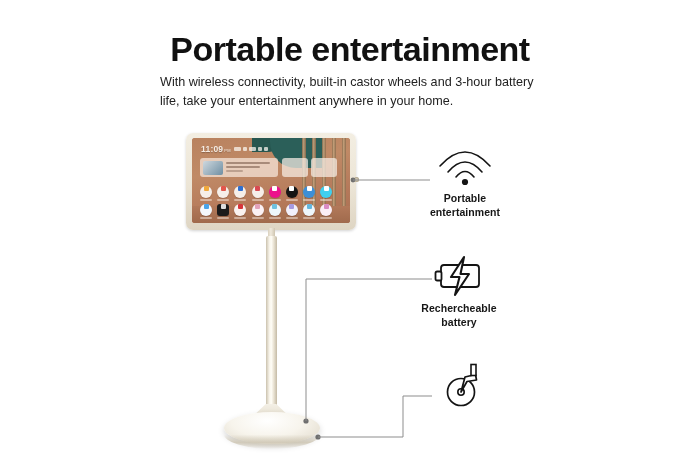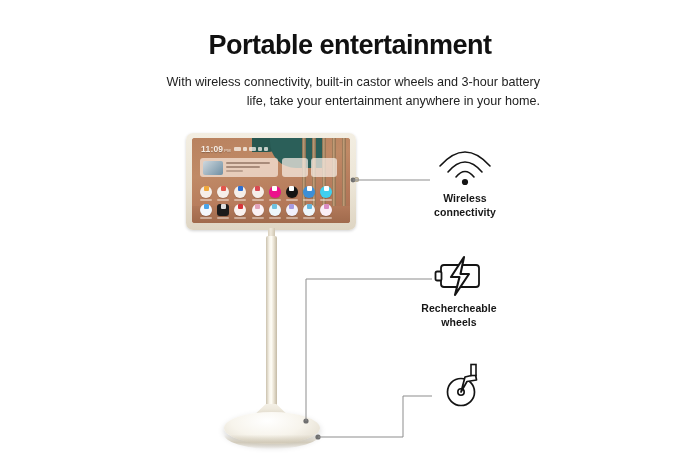--- a/index.html
+++ b/index.html
@@ -17,32 +17,32 @@
     -webkit-font-smoothing: antialiased;
   }
 
   
   .page-title {
     position: absolute;
     left: 0;
     top: 30px;
     width: 700px;
     text-align: center;
-    font-size: 27px;
+    font-size: 34px;
     font-weight: 700;
     letter-spacing: -0.5px;
     color: #111111;
     line-height: 1.15;
   }
   .page-subtitle {
     position: absolute;
     left: 0;
     top: 73px;
     width: 700px;
-    text-align: right;
+    text-align: left;
     font-size: 12.6px;
     font-weight: 400;
     line-height: 1.5;
     color: #222222;
     padding: 0 160px;
     box-sizing: border-box;
   }
 
   
   .product {
@@ -422,36 +422,36 @@
 <div class="callout c-wireless">
   <div class="icon-wrap">
     <svg width="62" height="42" viewBox="0 0 62 42" aria-hidden="true">
       <path d="M6 22 Q31 -6 56 22" fill="none" stroke="#141414" stroke-width="1.6" stroke-linecap="round"></path>
       <path d="M14 28 Q31 8 48 28" fill="none" stroke="#141414" stroke-width="1.6" stroke-linecap="round"></path>
       <path d="M22 33 Q31 22 40 33" fill="none" stroke="#141414" stroke-width="1.6" stroke-linecap="round"></path>
       <circle cx="31" cy="38" r="3.1" fill="#141414"></circle>
     </svg>
   </div>
   <div class="cap">
-    <span>Wireless</span><br>
-    <span>connectivity</span>
+    <span>Portable</span><br>
+    <span>entertainment</span>
   </div>
 </div>
 
 <div class="callout c-battery">
   <div class="icon-wrap">
     <svg width="62" height="42" viewBox="0 0 62 42" aria-hidden="true">
       <rect x="13" y="11" width="38" height="22" rx="3" ry="3" fill="#ffffff" stroke="#141414" stroke-width="1.8"></rect>
       <rect x="7.5" y="17.5" width="6" height="9" rx="1.6" ry="1.6" fill="#ffffff" stroke="#141414" stroke-width="1.8"></rect>
       <path d="M36 3 L23 23 L31.5 23 L27 41 L41 20 L32.5 20 Z" fill="#ffffff" stroke="#141414" stroke-width="2.1" stroke-linejoin="round"></path>
     </svg>
   </div>
   <div class="cap">
     <span>Rechercheable</span><br>
-    <span>wheels</span>
+    <span>battery</span>
   </div>
 </div>
 
 <div class="callout c-castor">
   <div class="icon-wrap">
     <svg width="62" height="46" viewBox="0 0 62 46" aria-hidden="true">
       <circle cx="27" cy="29" r="13.5" fill="#ffffff" stroke="#141414" stroke-width="1.7"></circle>
       <circle cx="27" cy="29" r="3.2" fill="#ffffff" stroke="#141414" stroke-width="1.6"></circle>
       <path d="M27 29 L31 14 L41.5 11.5 L42.5 17 L33 18.5 Z" fill="#ffffff" stroke="#141414" stroke-width="1.7" stroke-linejoin="round"></path>
       <rect x="37" y="1.5" width="5" height="11" fill="#ffffff" stroke="#141414" stroke-width="1.6"></rect>

